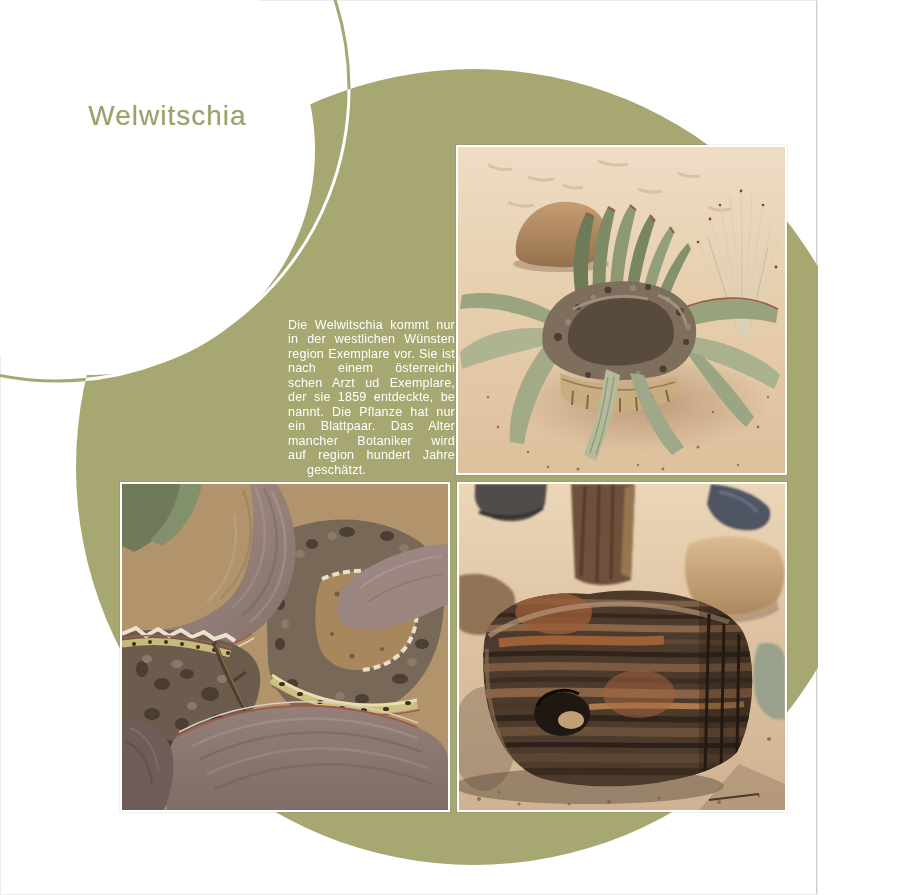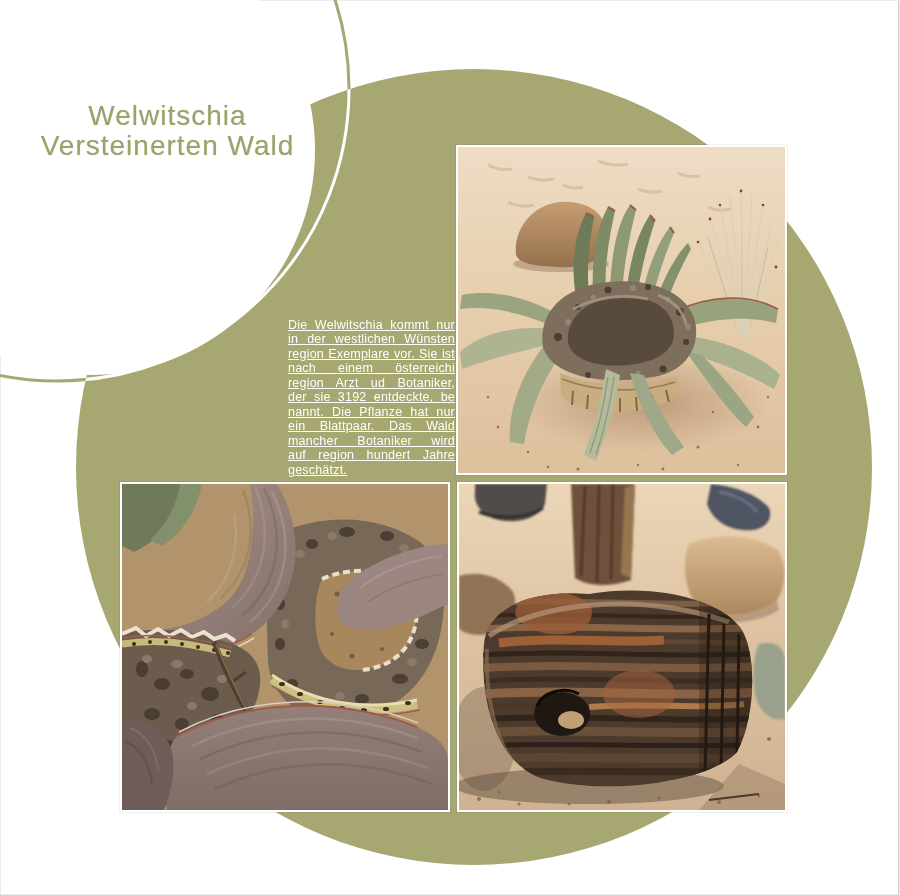--- a/index.html
+++ b/index.html
@@ -1,32 +1,32 @@
 <!DOCTYPE html>
 <html><head>
 <meta charset="utf-8">
 <style>
   html,body{margin:0;padding:0;background:#fff;}
   .page{
-    position:relative;width:900px;height:895px;overflow:hidden;background:#fff;
+    position:relative;width:818px;height:895px;overflow:hidden;background:#fff;
     font-family:"Liberation Sans",sans-serif;
     box-shadow:inset 0 0 0 1px #ececec, inset -2px 0 0 #cfcfcf;
   }
   .decor{position:absolute;left:0;top:0;}
   .title{
     position:absolute;left:15px;top:101px;width:305px;text-align:center;
     color:#9aa36b;font-size:28px;line-height:30px;letter-spacing:1px;font-weight:400;
     text-shadow:0 0 1px rgba(154,163,107,.55);
   }
   .intro{
     position:absolute;left:288px;top:318px;width:167px;
     color:#ffffff;font-size:12.5px;line-height:14.45px;letter-spacing:.2px;
   }
-  .jline{text-align:justify;text-align-last:justify;white-space:normal;text-decoration:underline;}
-  .jline.last{text-align-last:left;}
+  .jline{text-align:justify;text-align-last:justify;white-space:normal;}
+  .jline.last{text-align-last:left;margin-left:19px;}
   .photo{
     position:absolute;margin:0;padding:2px;background:#ffffff;
     box-shadow:0 0 0 1px rgba(0,0,0,.05);
   }
   .photo svg{display:block;}
   #photo-plant{left:456px;top:145px;}
   #photo-leaves{left:120px;top:482px;}
   #photo-log{left:457px;top:482px;}
 </style>
 </head>
@@ -45,32 +45,31 @@
       </mask>
     </defs>
     <circle cx="474" cy="467" r="398" fill="#a7a771"></circle>
     <circle cx="57" cy="89" r="292" fill="none" stroke="#a7a771" stroke-width="3" mask="url(#outBig)"></circle>
     <circle cx="57" cy="89" r="292" fill="none" stroke="#ffffff" stroke-width="3" clip-path="url(#bigClip)"></circle>
     <circle cx="90" cy="150" r="225" fill="#ffffff"></circle>
   </svg>
 
   <div class="title">
     <div>Welwitschia</div>
-    <div>Versteinerten Wald</div>
   </div>
 
   <div class="intro">
     <div class="jline">Die Welwitschia kommt nur</div>
     <div class="jline">in der westlichen Wünsten</div>
     <div class="jline">region Exemplare vor. Sie ist</div>
     <div class="jline">nach einem österreichi</div>
-    <div class="jline">region Arzt ud Botaniker,</div>
-    <div class="jline">der sie 3192 entdeckte, be</div>
+    <div class="jline">schen Arzt ud Exemplare,</div>
+    <div class="jline">der sie 1859 entdeckte, be</div>
     <div class="jline">nannt. Die Pflanze hat nur</div>
-    <div class="jline">ein Blattpaar. Das Wald</div>
+    <div class="jline">ein Blattpaar. Das Alter</div>
     <div class="jline">mancher Botaniker wird</div>
     <div class="jline">auf region hundert Jahre</div>
     <div class="jline last">geschätzt.</div>
   </div>
 
   <figure class="photo" id="photo-plant" aria-label="Welwitschia plant with strap leaves in bright desert sand, dry shrub at right">
     <svg width="327" height="326" viewBox="0 0 327 326">
       <defs>
         <linearGradient id="p1sand" x1="0" y1="0" x2="0" y2="1">
           <stop offset="0" stop-color="#eedcc6"></stop>

